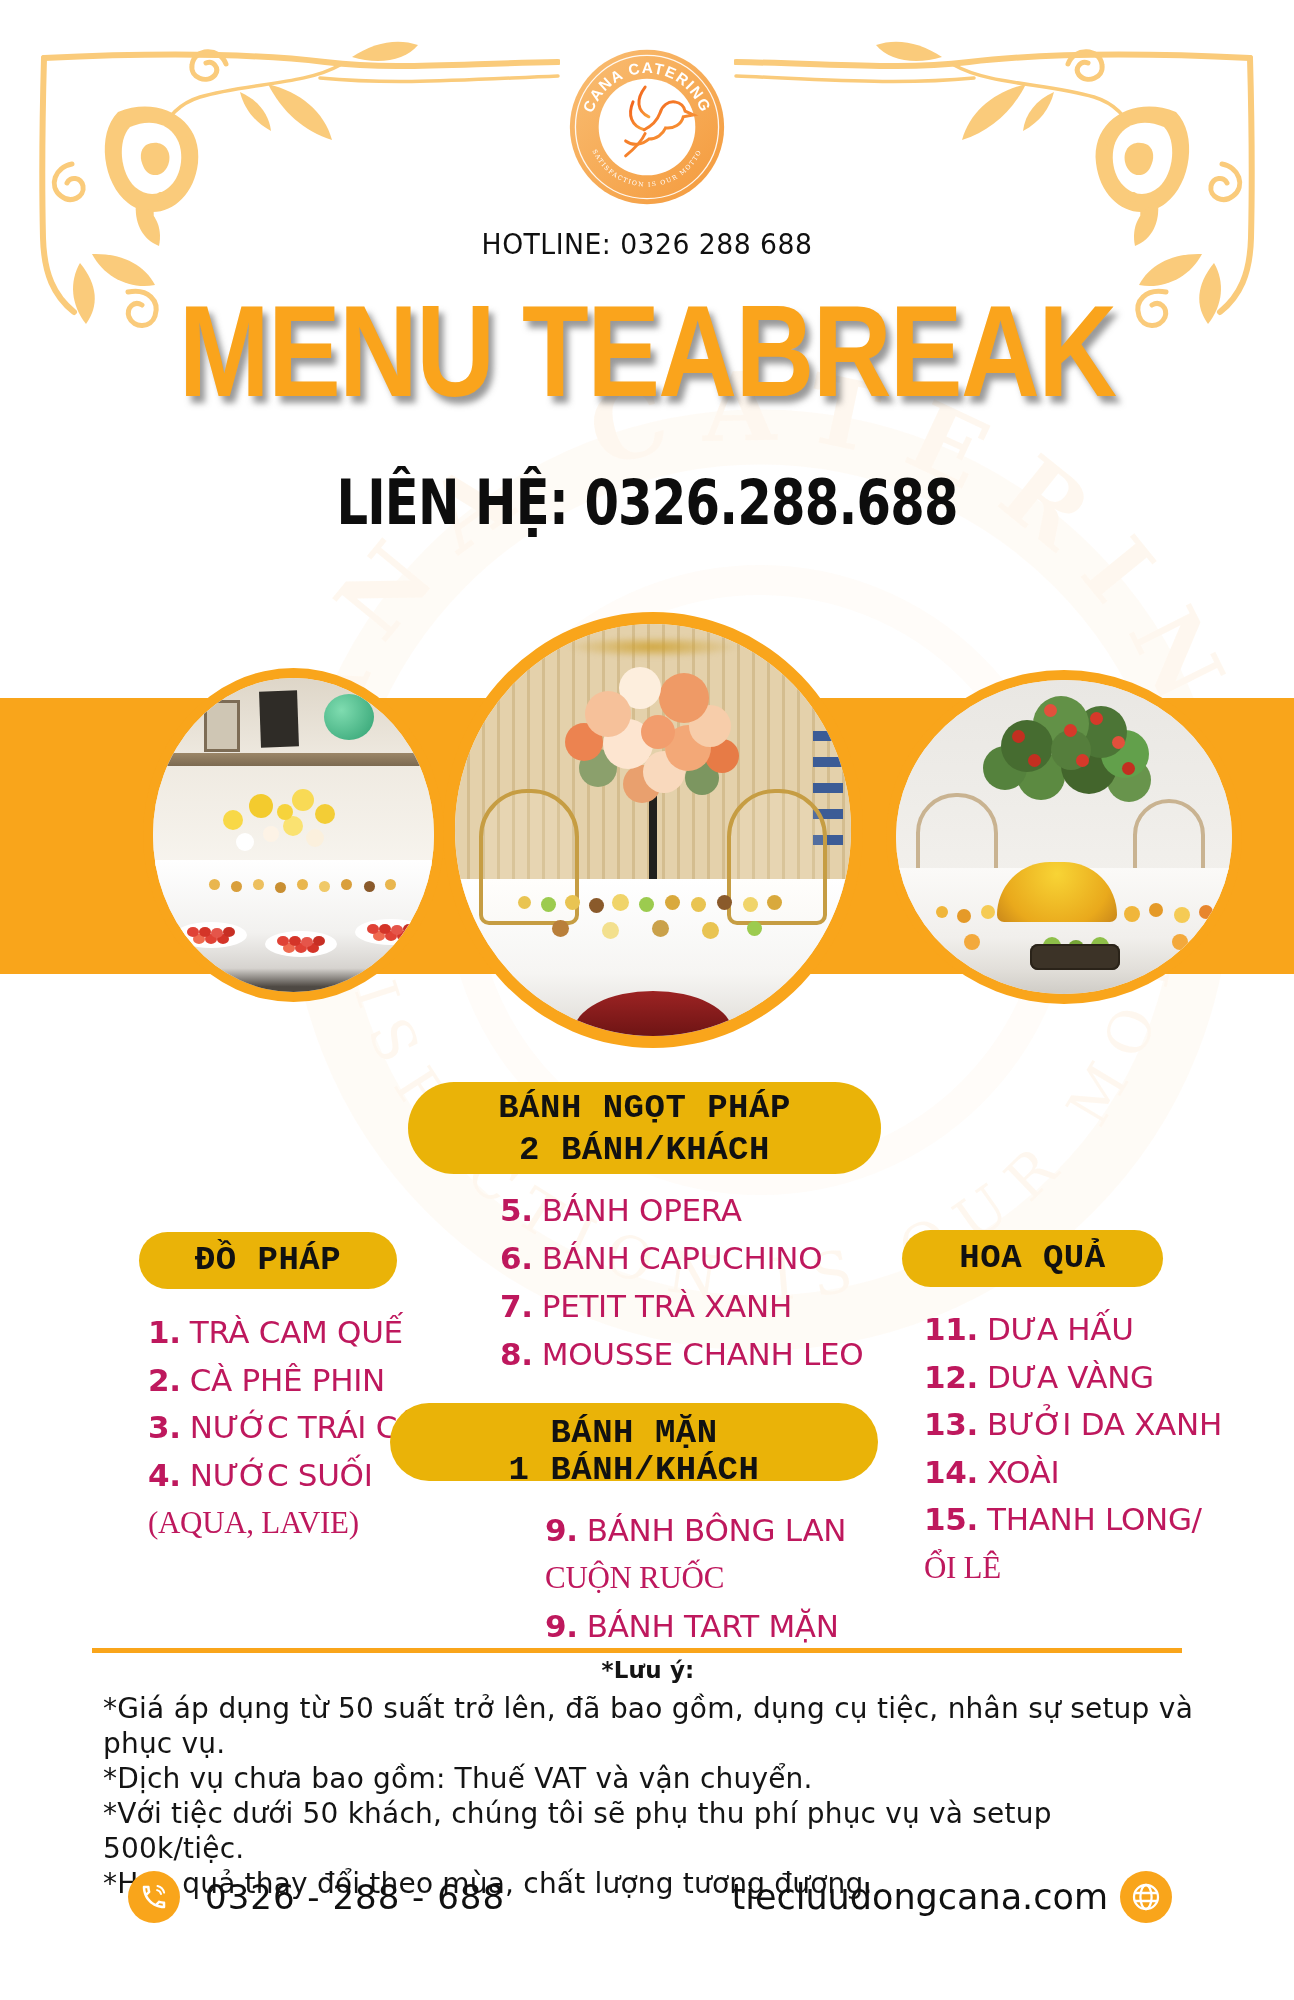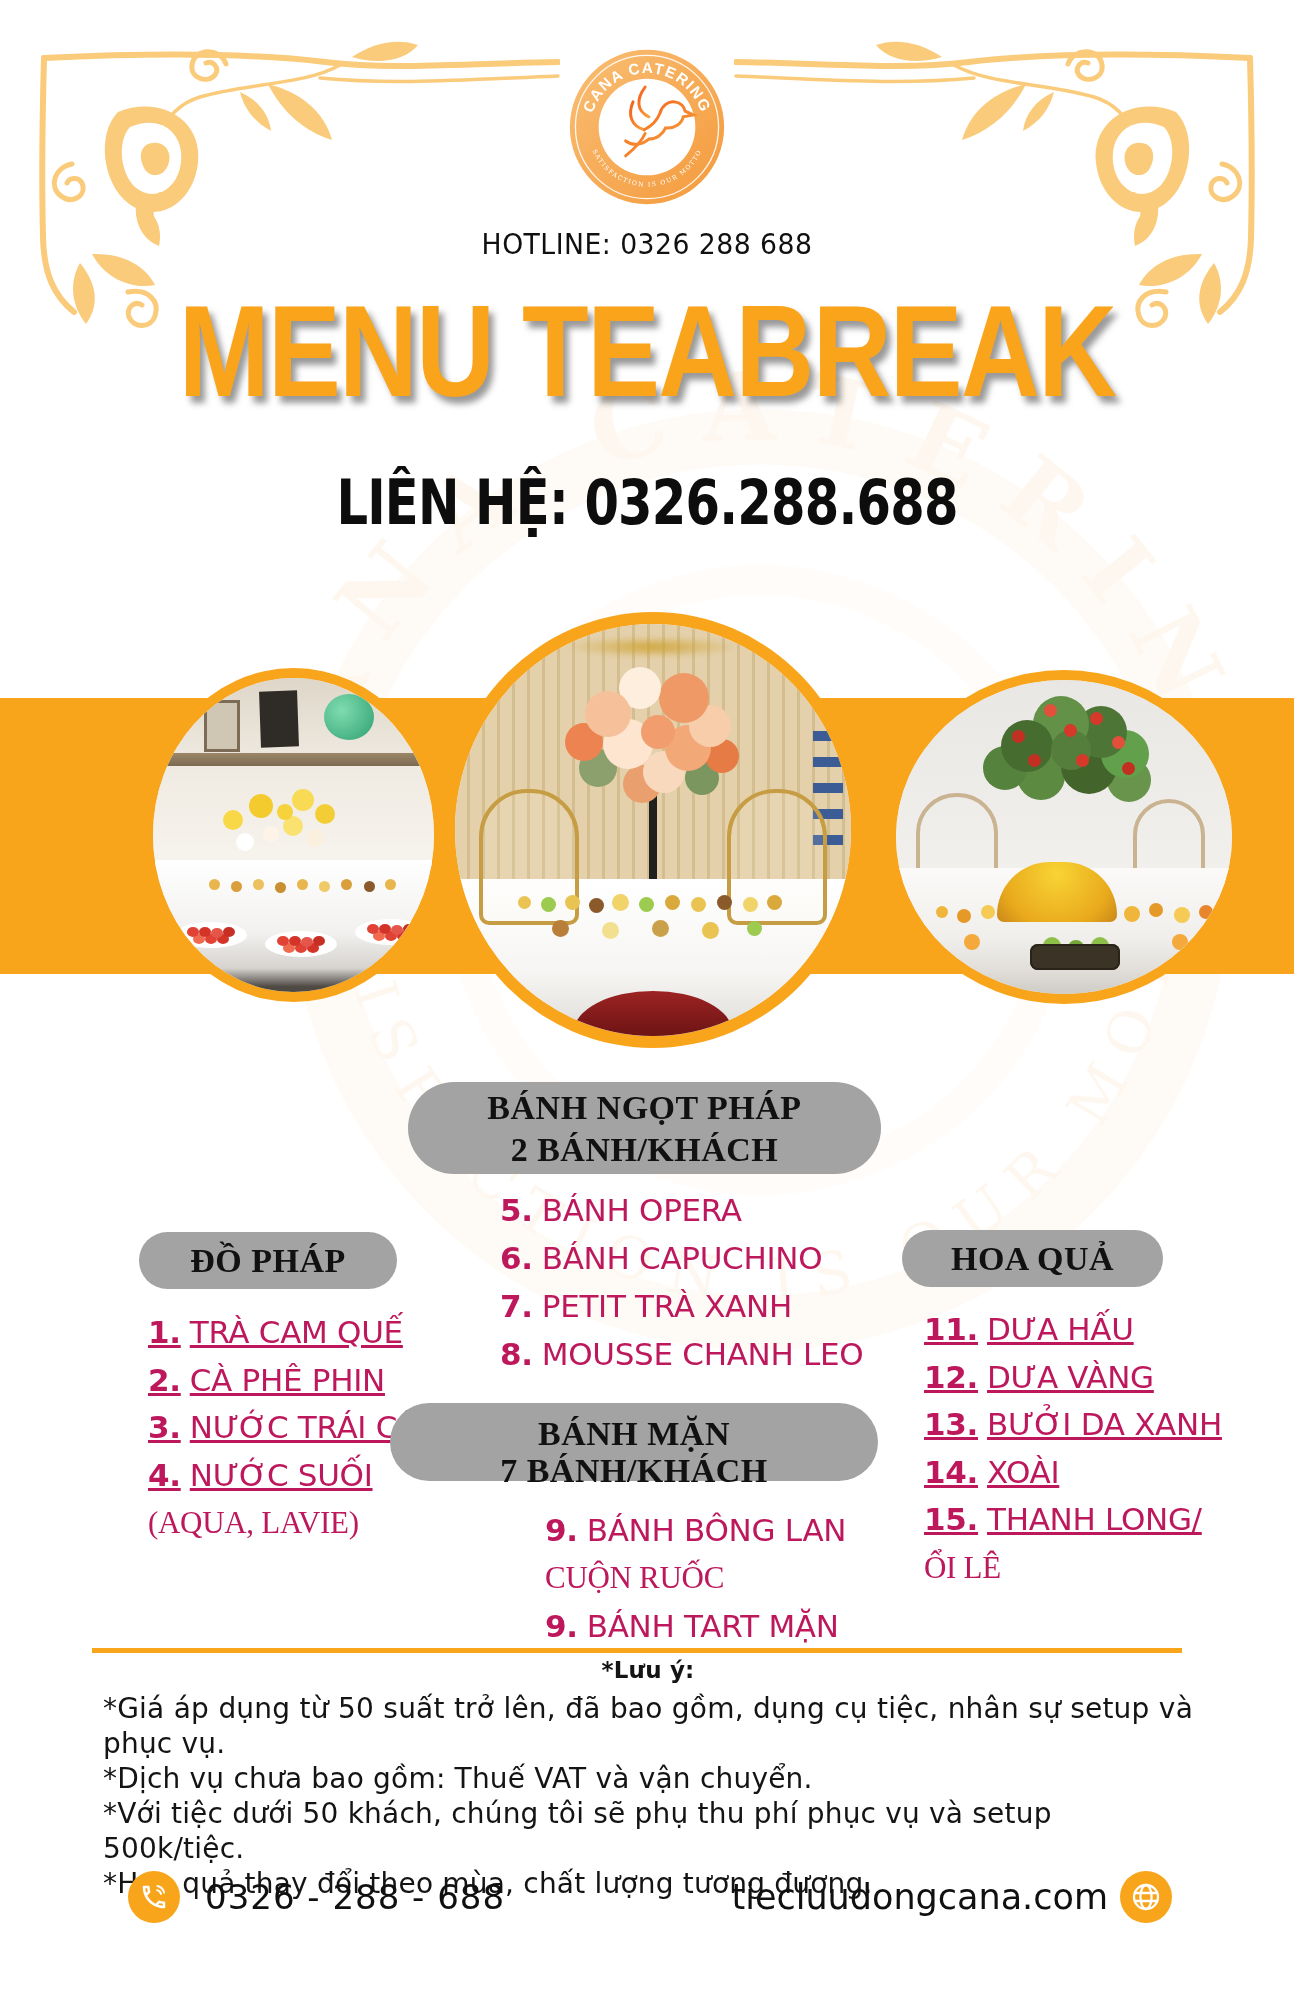--- a/index.html
+++ b/index.html
@@ -102,37 +102,37 @@
       background:radial-gradient(circle at 50% 20%,#f8d435,#e9a91c 70%,#c9871a);}
   .pr-dots{left:12%;top:72%;width:12px;height:12px;border-radius:50%;background:#f0b63b;
       box-shadow:22px 4px 0 1px #e59a28,46px 0 0 1px #f5cb55,190px 2px 0 2px #f0b63b,
                  214px -2px 0 1px #e59a28,240px 3px 0 2px #f5cb55,264px 0 0 1px #e8862d,
                  110px 34px 0 3px #8ebf49,134px 36px 0 2px #76a637,158px 34px 0 3px #8ebf49,
                  30px 30px 0 2px #f3a93c,238px 30px 0 2px #f3a93c;}
   .pr-grapes{left:40%;top:84%;width:90px;height:26px;border-radius:8px;background:#3c3327;
       box-shadow:inset 0 0 0 2px #2a2319;}
 
   
-  .pill{position:absolute;background:#a3a3a3;color:#111;font-weight:700;text-align:center;
-        z-index:5;letter-spacing:.5px;font-family:Liberation Serif, serif;}
+  .pill{position:absolute;background:#eab308;color:#111;font-weight:700;text-align:center;
+        z-index:5;letter-spacing:.5px;font-family:Liberation Mono, monospace;}
   .pill-sweet{left:408px;top:1082px;width:473px;height:92px;border-radius:46px;
               font-size:34px;line-height:42px;padding-top:5px;box-sizing:border-box;}
   .pill-drinks{left:139px;top:1232px;width:258px;height:57px;border-radius:29px;
                font-size:34px;line-height:57px;}
   .pill-fruit{left:902px;top:1230px;width:261px;height:57px;border-radius:29px;
               font-size:34px;line-height:57px;}
   .pill-savory{left:390px;top:1403px;width:488px;height:78px;border-radius:39px;
                font-size:34px;line-height:37px;padding-top:12px;box-sizing:border-box;}
   .col{position:absolute;z-index:5;font-size:31px;letter-spacing:-.3px;color:#be185d;}
   .col .item{line-height:48px;white-space:nowrap;}
   .col .item2{line-height:48px;font-family:Liberation Serif, serif;}
   .col b{font-weight:700;margin-right:9px;}
   .col-mid-top{left:500px;top:1186px;width:400px;}
   .col-left{left:148px;top:1309px;width:330px;}
-  .col-left .item,.col-right .item{line-height:47.5px;text-decoration:underline;}
+  .col-left .item,.col-right .item{line-height:47.5px;}
   .col-right{left:924px;top:1306px;width:350px;}
   .col-mid-bottom{left:500px;top:1506px;width:400px;margin-left:45px;}
 
   
   .divider{position:absolute;left:92px;top:1648px;width:1090px;height:5px;background:#F9A51B;z-index:5;}
   .notes{position:absolute;left:103px;top:1653px;width:1090px;z-index:5;font-size:28px;
          line-height:35px;letter-spacing:.2px;color:#141414;}
   .notes .heading{text-align:center;font-weight:700;font-size:23px;margin-bottom:3px;}
   .notes p{margin:0;}
   .notes p.justify{text-align:justify;}
@@ -325,21 +325,21 @@
     <div class="item"><b>11.</b><span>DƯA HẤU</span></div>
     <div class="item"><b>12.</b><span>DƯA VÀNG</span></div>
     <div class="item"><b>13.</b><span>BƯỞI DA XANH</span></div>
     <div class="item"><b>14.</b><span>XOÀI</span></div>
     <div class="item"><b>15.</b><span>THANH LONG/</span></div>
     <div class="item2">ỔI LÊ</div>
   </div>
 
   <div class="pill pill-savory">
     <div>BÁNH MẶN</div>
-    <div>7 BÁNH/KHÁCH</div>
+    <div>1 BÁNH/KHÁCH</div>
   </div>
   <div class="col col-mid-bottom">
     <div class="item"><b>9.</b><span>BÁNH BÔNG LAN</span></div>
     <div class="item2">CUỘN RUỐC</div>
     <div class="item"><b>9.</b><span>BÁNH TART MẶN</span></div>
   </div>
 
   <div class="divider"></div>
   <div class="notes">
     <div class="heading">*Lưu ý:</div>

